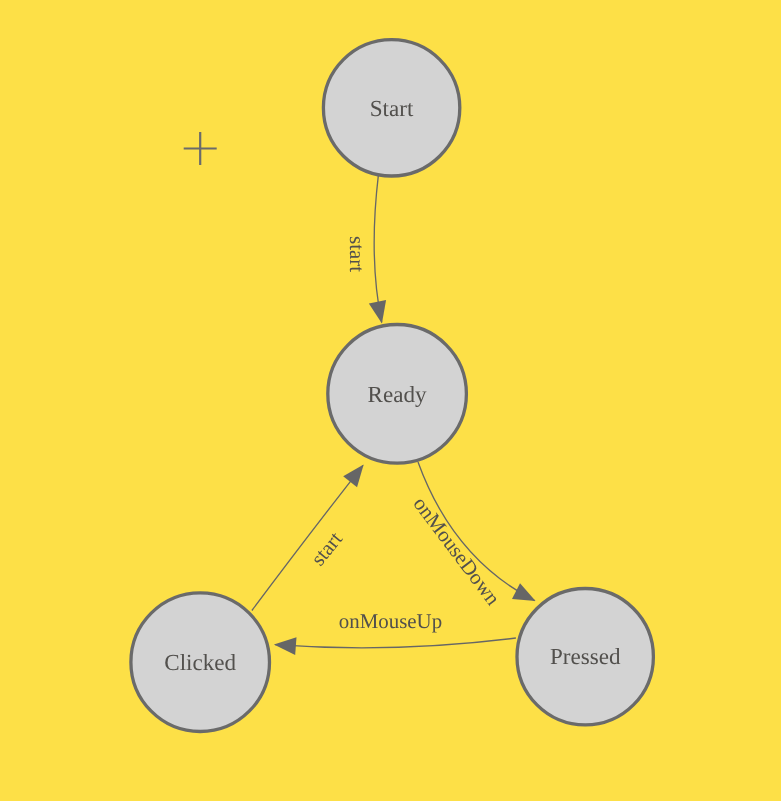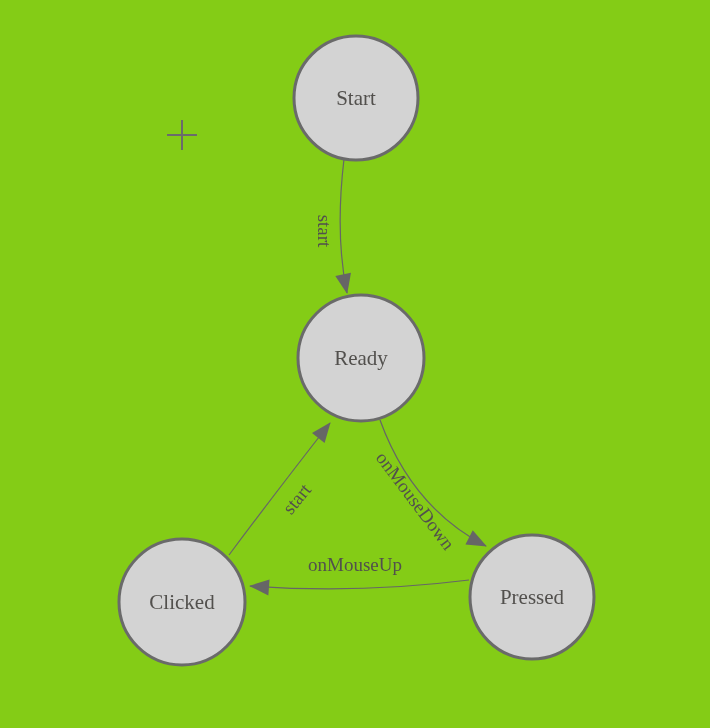--- a/index.html
+++ b/index.html
@@ -4,21 +4,21 @@
 <style>
   html, body {
     margin: 0;
     padding: 0;
     background: #ffffff;
   }
   .canvas {
     position: relative;
     width: 710px;
     height: 728px;
-    background: #84cc16;
+    background: #fde047;
     overflow: hidden;
   }
   svg { display: block; }
   text {
     font-family: "Liberation Serif", "DejaVu Serif", serif;
     user-select: none;
   }
   .node-label   { font-size: 21px; }
   .edge-label   { font-size: 19px; }
   .state-circle { stroke-width: 3; }

